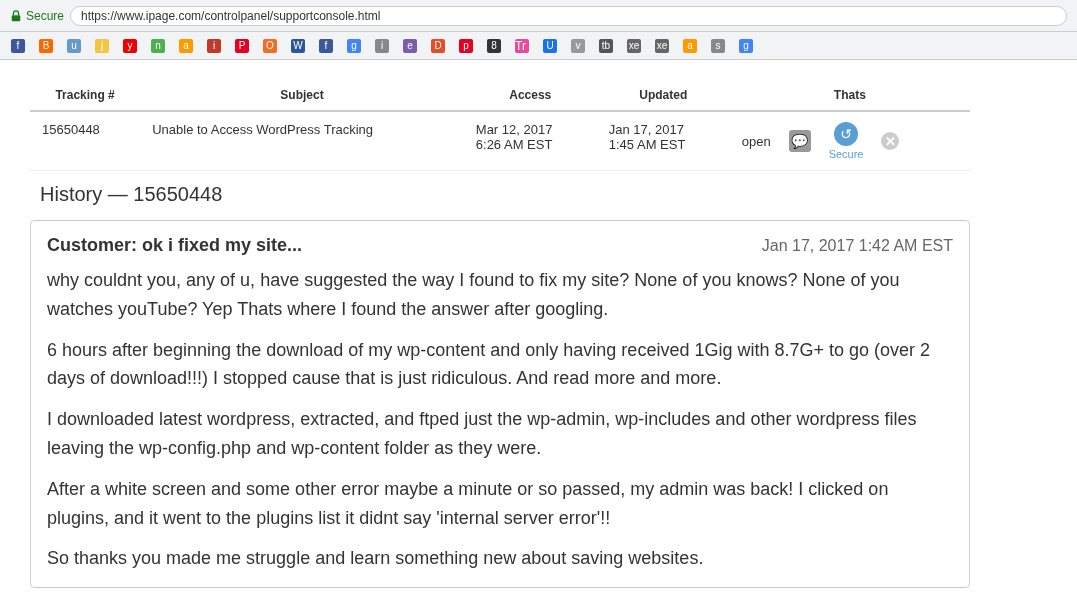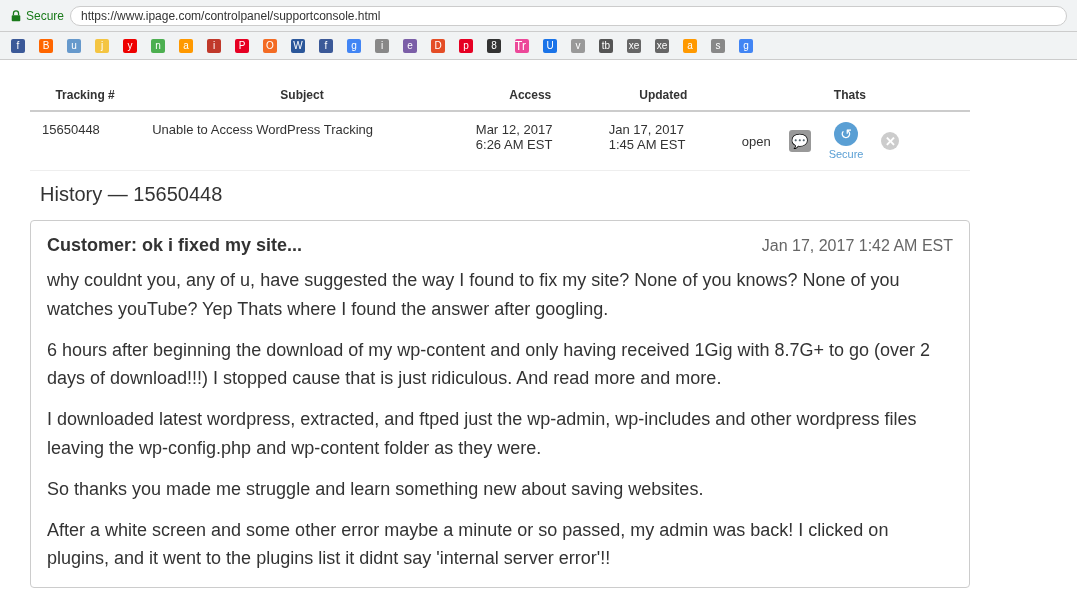--- a/index.html
+++ b/index.html
@@ -334,18 +334,18 @@
 
   <div class="message-box">
     <div class="message-header">
       <span class="message-sender">Customer: ok i fixed my site...</span>
       <span class="message-timestamp">Jan 17, 2017 1:42 AM EST</span>
     </div>
     <div class="message-body">
       <p>why couldnt you, any of u, have suggested the way I found to fix my site? None of you knows? None of you watches youTube? Yep Thats where I found the answer after googling.</p>
       <p>6 hours after beginning the download of my wp-content and only having received 1Gig with 8.7G+ to go (over 2 days of download!!!) I stopped cause that is just ridiculous. And read more and more.</p>
       <p>I downloaded latest wordpress, extracted, and ftped just the wp-admin, wp-includes and other wordpress files leaving the wp-config.php and wp-content folder as they were.</p>
+      <p>After a white screen and some other error maybe a minute or so passed, my admin was back! I clicked on plugins, and it went to the plugins list it didnt say 'internal server error'!!</p>
       <p>So thanks you made me struggle and learn something new about saving websites.</p>
-      <p>After a white screen and some other error maybe a minute or so passed, my admin was back! I clicked on plugins, and it went to the plugins list it didnt say 'internal server error'!!</p>
     </div>
   </div>
 
 </div>
 
 </body></html>

